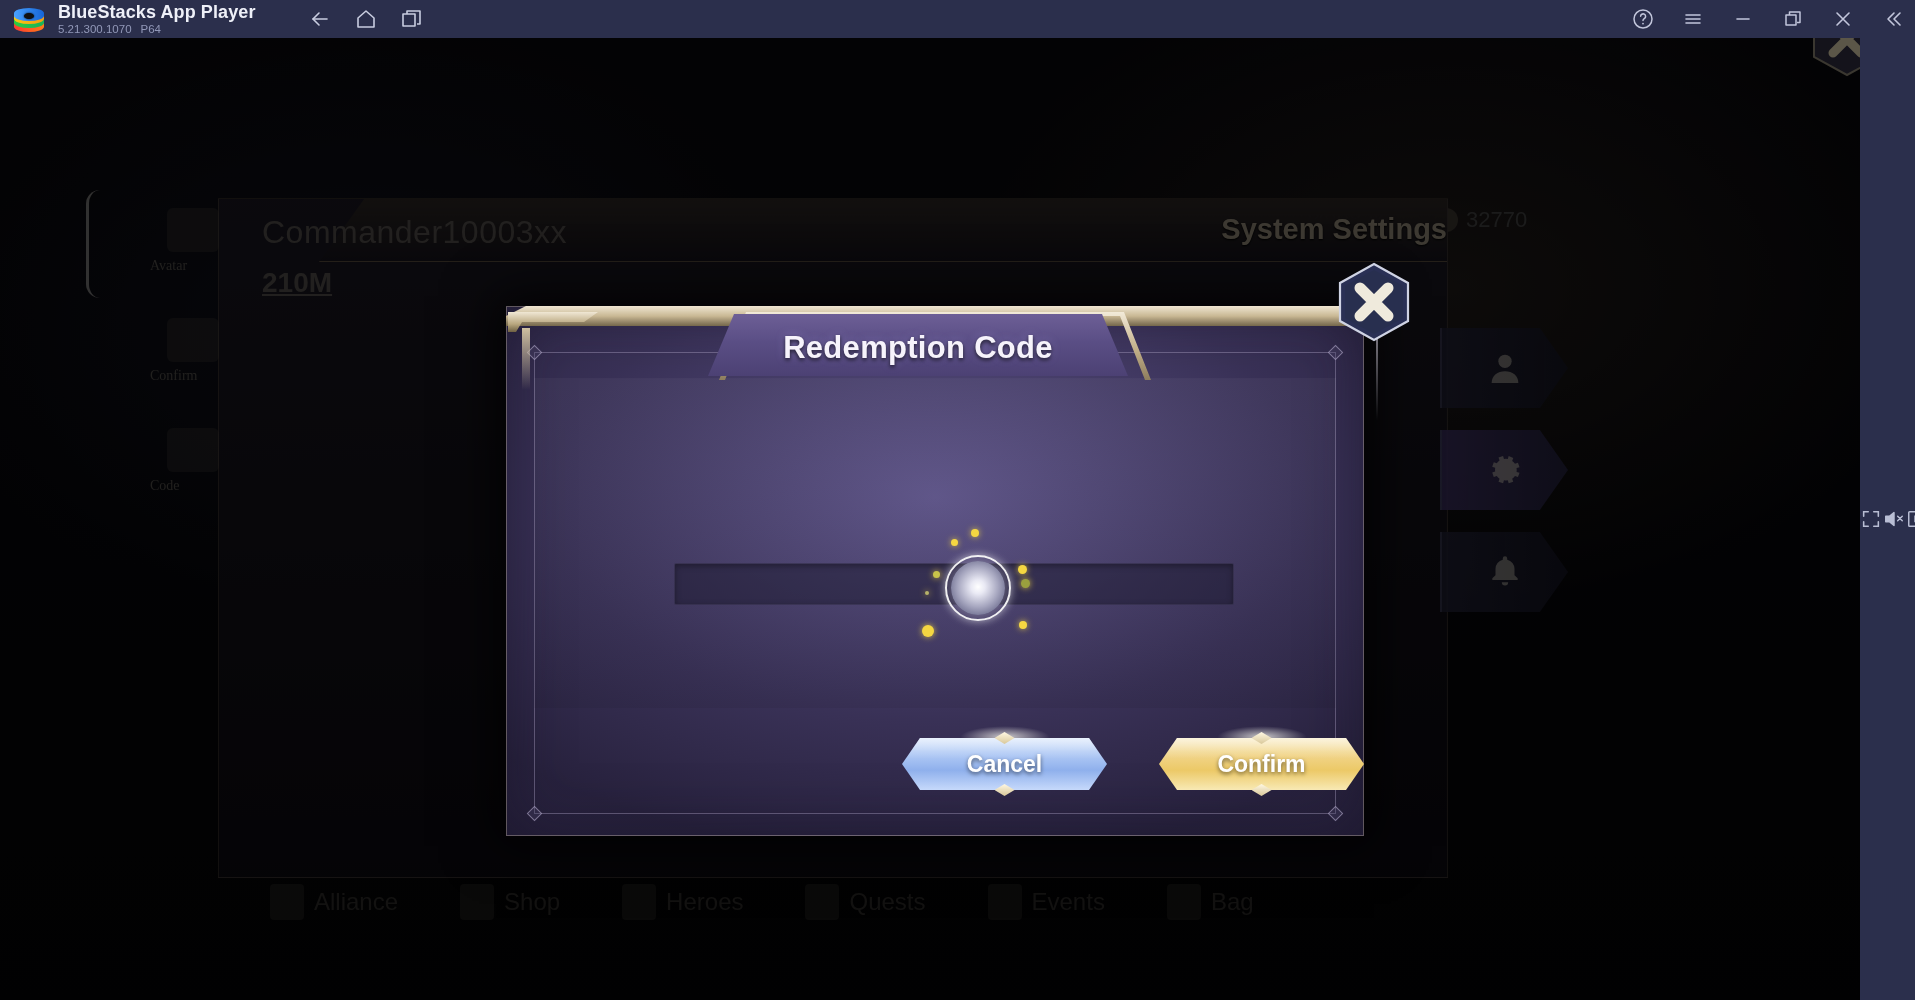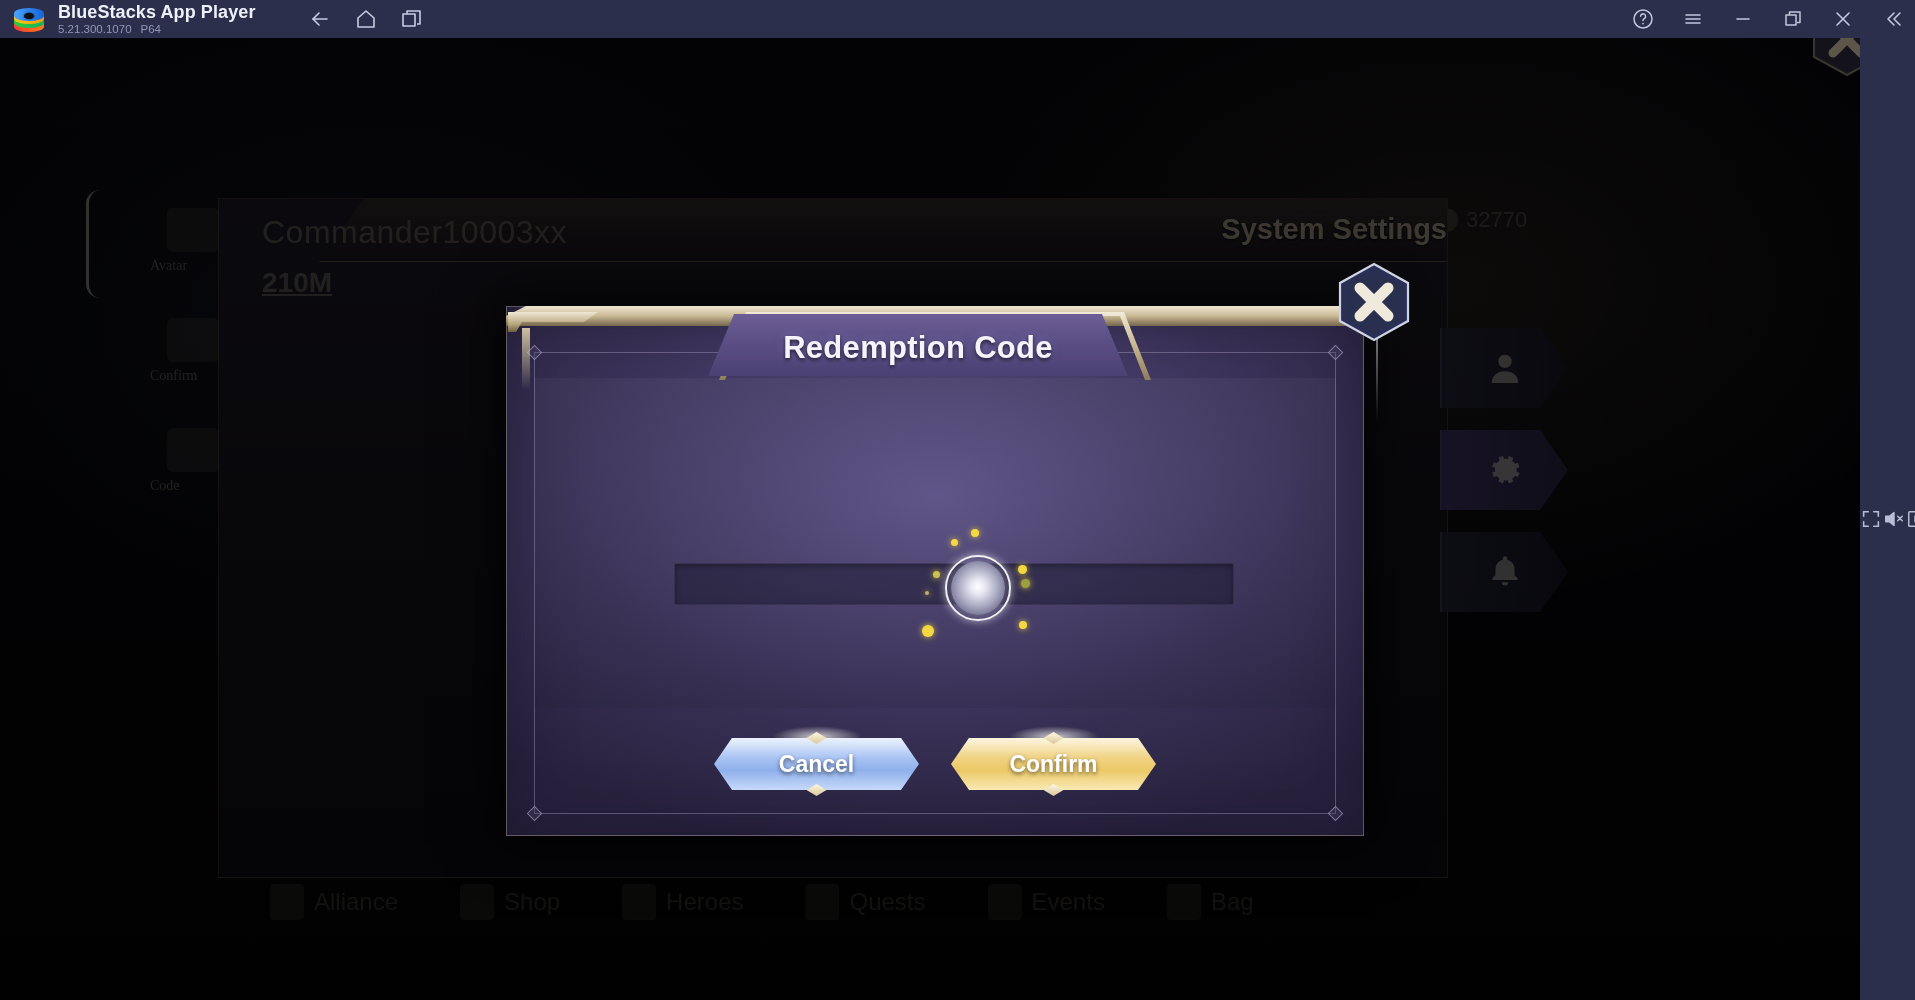--- a/index.html
+++ b/index.html
@@ -231,21 +231,21 @@
   #orb-ring {
     position:absolute; left: 22px; top: 22px; width: 66px; height: 66px; border-radius: 50%;
     border: 2px solid rgba(255,255,255,.92);
     box-shadow: 0 0 9px rgba(255,255,255,.5);
   }
   .spark { position:absolute; border-radius:50%; background:#f5d742; box-shadow:0 0 6px rgba(245,215,66,.85); }
 
   
   #modal-footer {
     position: absolute; left: 0; bottom: 46px; width: 858px;
-    display:flex; justify-content:center; gap: 32px;
+    display:flex; justify-content:flex-end; gap: 52px;
   }
   .gbtn {
     position: relative; width: 205px; height: 52px; border: 0; cursor: pointer;
     clip-path: polygon(18px 0, 187px 0, 205px 26px, 187px 52px, 18px 52px, 0 26px);
     display:flex; align-items:center; justify-content:center;
     font-family: "Liberation Sans", sans-serif;
     font-size: 23px; font-weight: 700; color: #ffffff;
     text-shadow: 0 2px 4px rgba(0,0,0,.55);
   }
   #btn-cancel {

